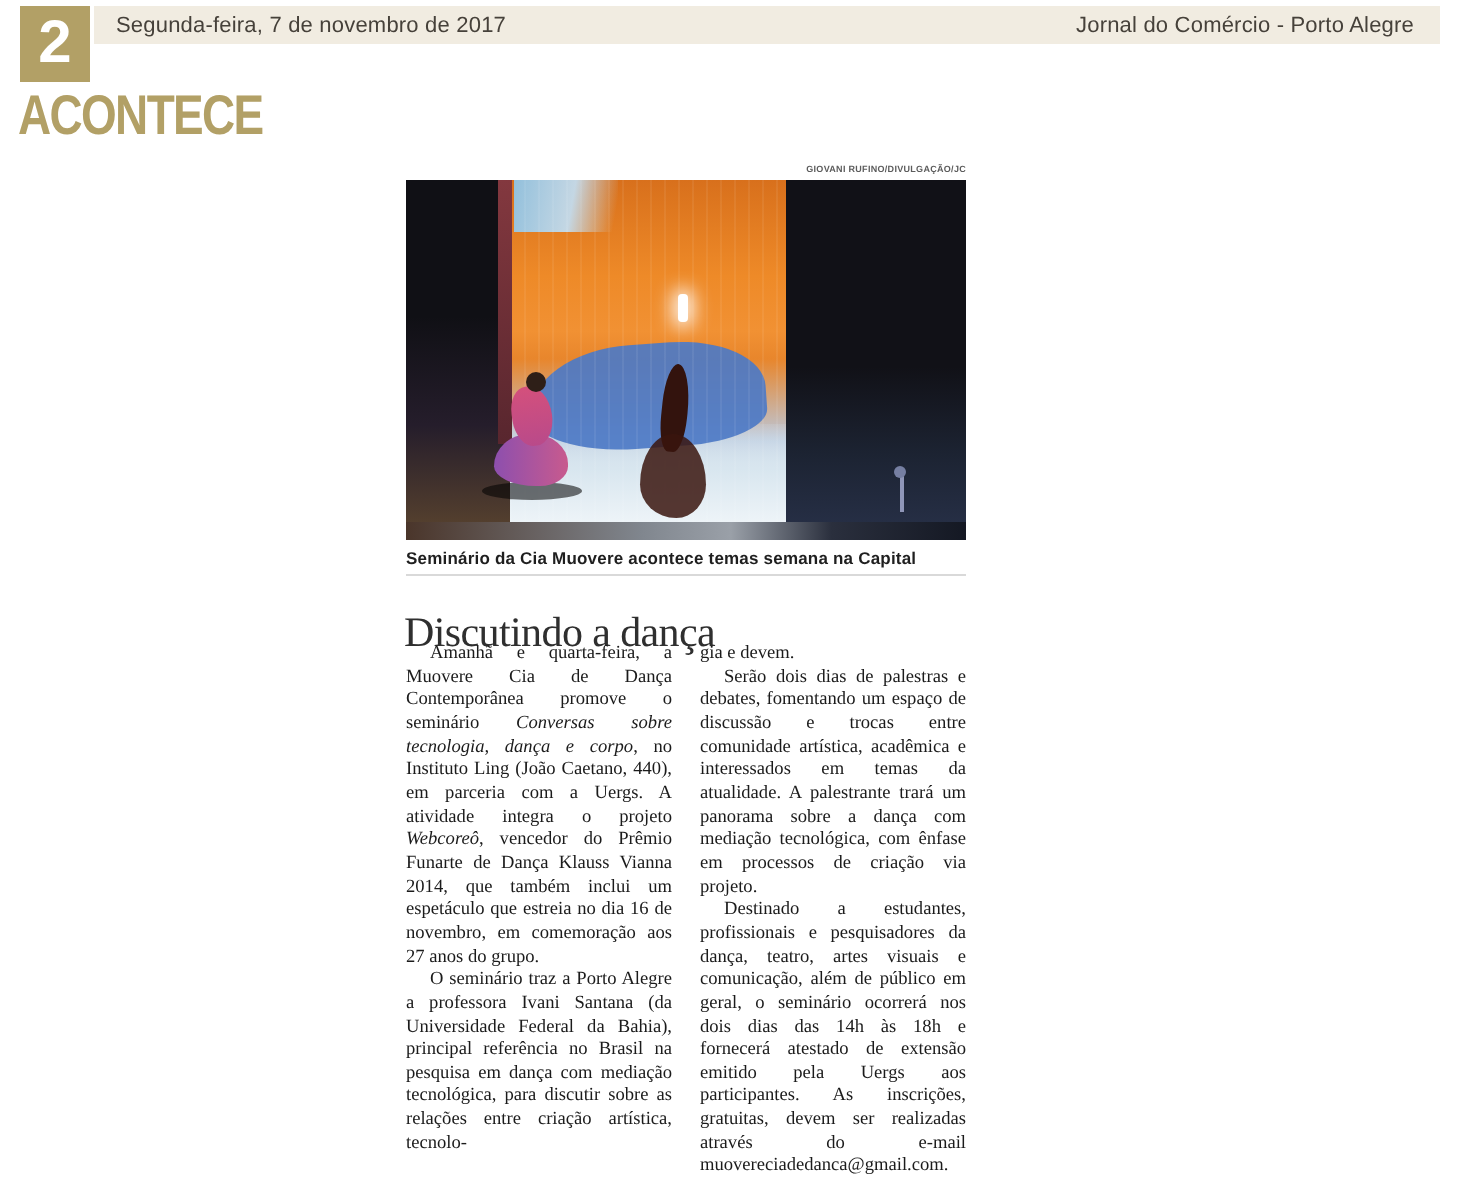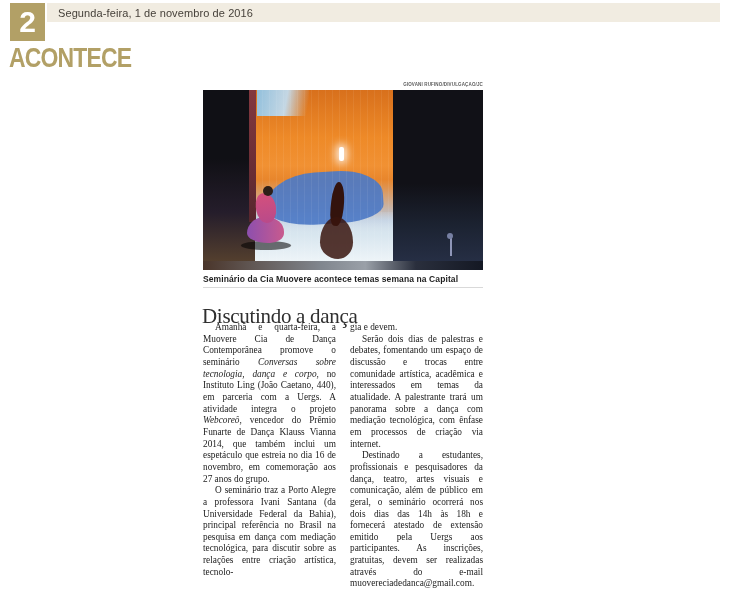--- a/index.html
+++ b/index.html
@@ -105,21 +105,22 @@
   .col i{font-style:italic;}
 </style>
 </head>
 <body>
 
 <div class="abs pagenum-box">
   <span>2</span>
 </div>
 
 <div class="abs header-strip">
-  <span class="header-date">Segunda-feira, 1 de novembro de 2016</span>
+  <span class="header-date">Segunda-feira, 7 de novembro de 2017</span>
+  <span class="header-pub">Jornal do Comércio - Porto Alegre</span>
 </div>
 
 <div class="abs section-title">ACONTECE</div>
 
 <div class="abs credit">GIOVANI RUFINO/DIVULGAÇÃO/JC</div>
 
 <div class="abs photo">
   <div class="abs ph-left"></div>
   <div class="abs ph-right"></div>
   <div class="abs ph-screen"></div>
@@ -146,16 +147,16 @@
 
 <h1 class="abs title">Discutindo a dança</h1>
 
 <div class="abs cols">
   <div class="col">
     <p class="indent"><span>Amanhã e quarta-feira, a Muovere Cia de Dança Contemporânea promove o seminário </span><i>Conversas sobre tecnologia, dança e corpo</i><span>, no Instituto Ling (João Caetano, 440), em parceria com a Uergs. A atividade integra o projeto </span><i>Webcoreô</i><span>, vencedor do Prêmio Funarte de Dança Klauss Vianna 2014, que também inclui um espetáculo que estreia no dia 16 de novembro, em comemoração aos 27 anos do grupo.</span></p>
     <p class="indent">O seminário traz a Porto Alegre a professora Ivani Santana (da Universidade Federal da Bahia), principal referência no Brasil na pesquisa em dança com mediação tecnológica, para discutir sobre as relações entre criação artística, tecnolo-</p>
   </div>
   <div class="col">
     <p>gia e devem.</p>
-    <p class="indent">Serão dois dias de palestras e debates, fomentando um espaço de discussão e trocas entre comunidade artística, acadêmica e interessados em temas da atualidade. A palestrante trará um panorama sobre a dança com mediação tecnológica, com ênfase em processos de criação via internet.</p>
+    <p class="indent">Serão dois dias de palestras e debates, fomentando um espaço de discussão e trocas entre comunidade artística, acadêmica e interessados em temas da atualidade. A palestrante trará um panorama sobre a dança com mediação tecnológica, com ênfase em processos de criação via projeto.</p>
     <p class="indent">Destinado a estudantes, profissionais e pesquisadores da dança, teatro, artes visuais e comunicação, além de público em geral, o seminário ocorrerá nos dois dias das 14h às 18h e fornecerá atestado de extensão emitido pela Uergs aos participantes. As inscrições, gratuitas, devem ser realizadas através do e-mail muovereciadedanca@gmail.com.</p>
   </div>
 </div>
 
 </body></html>

